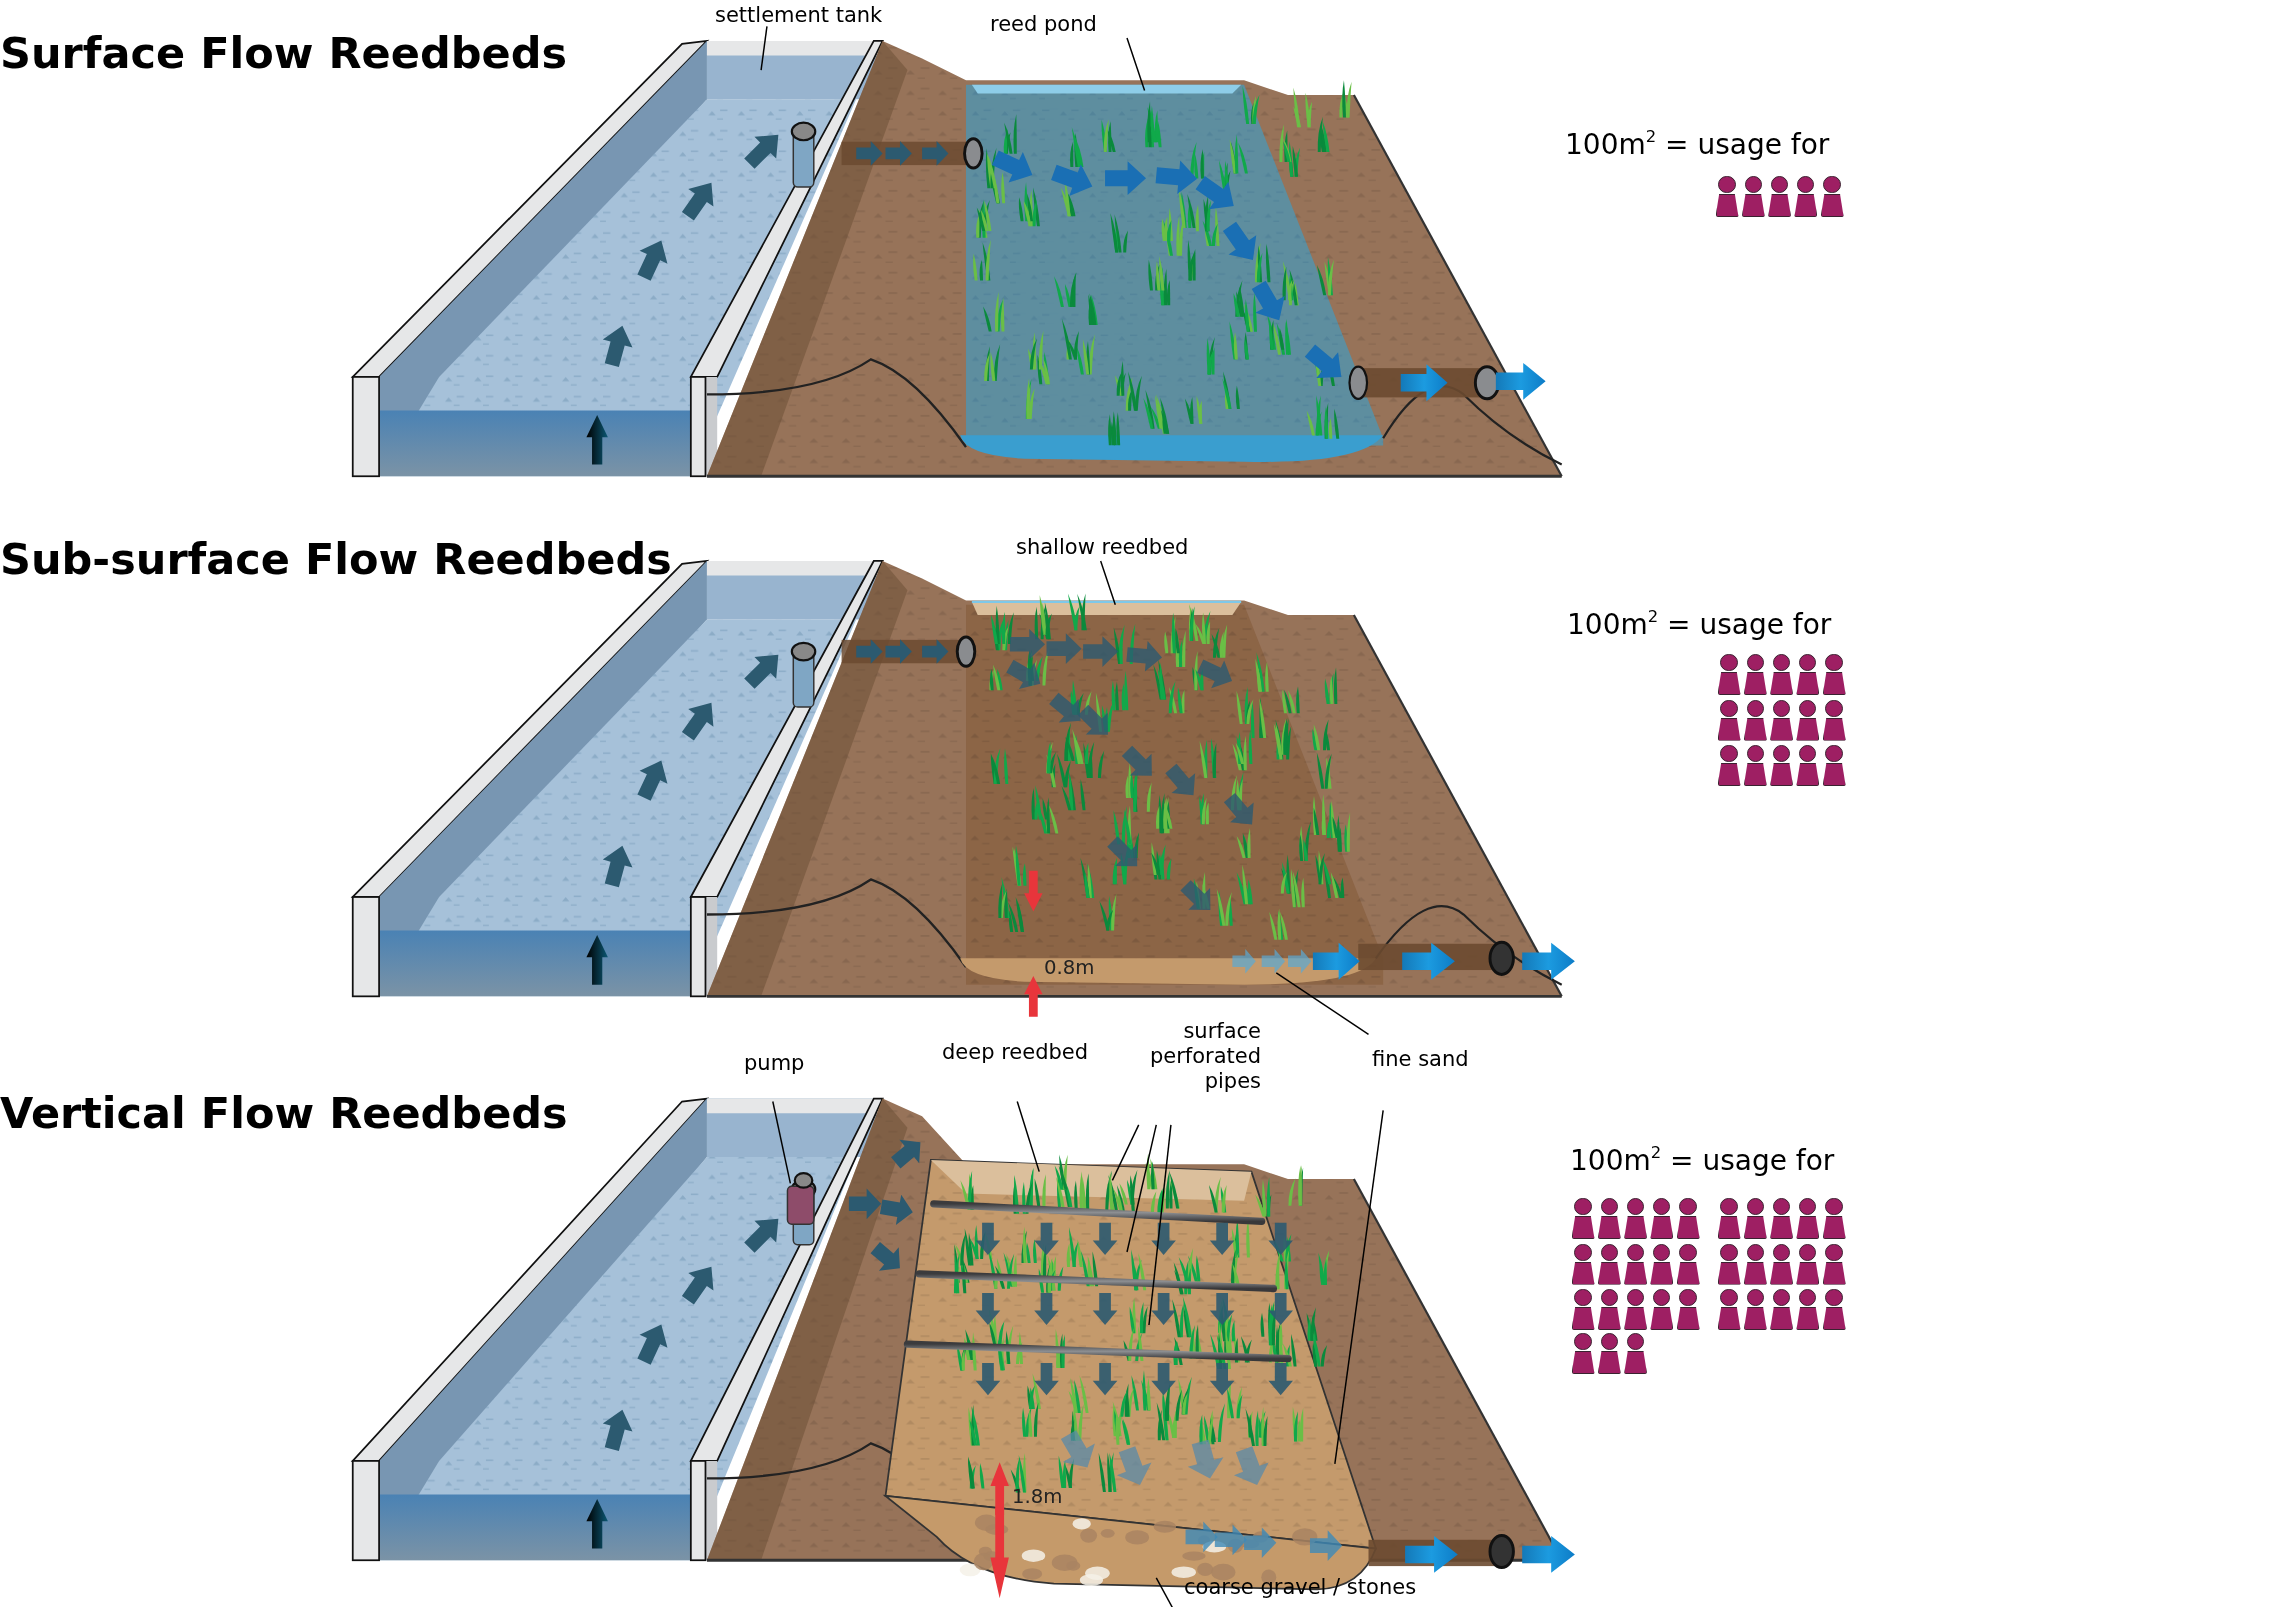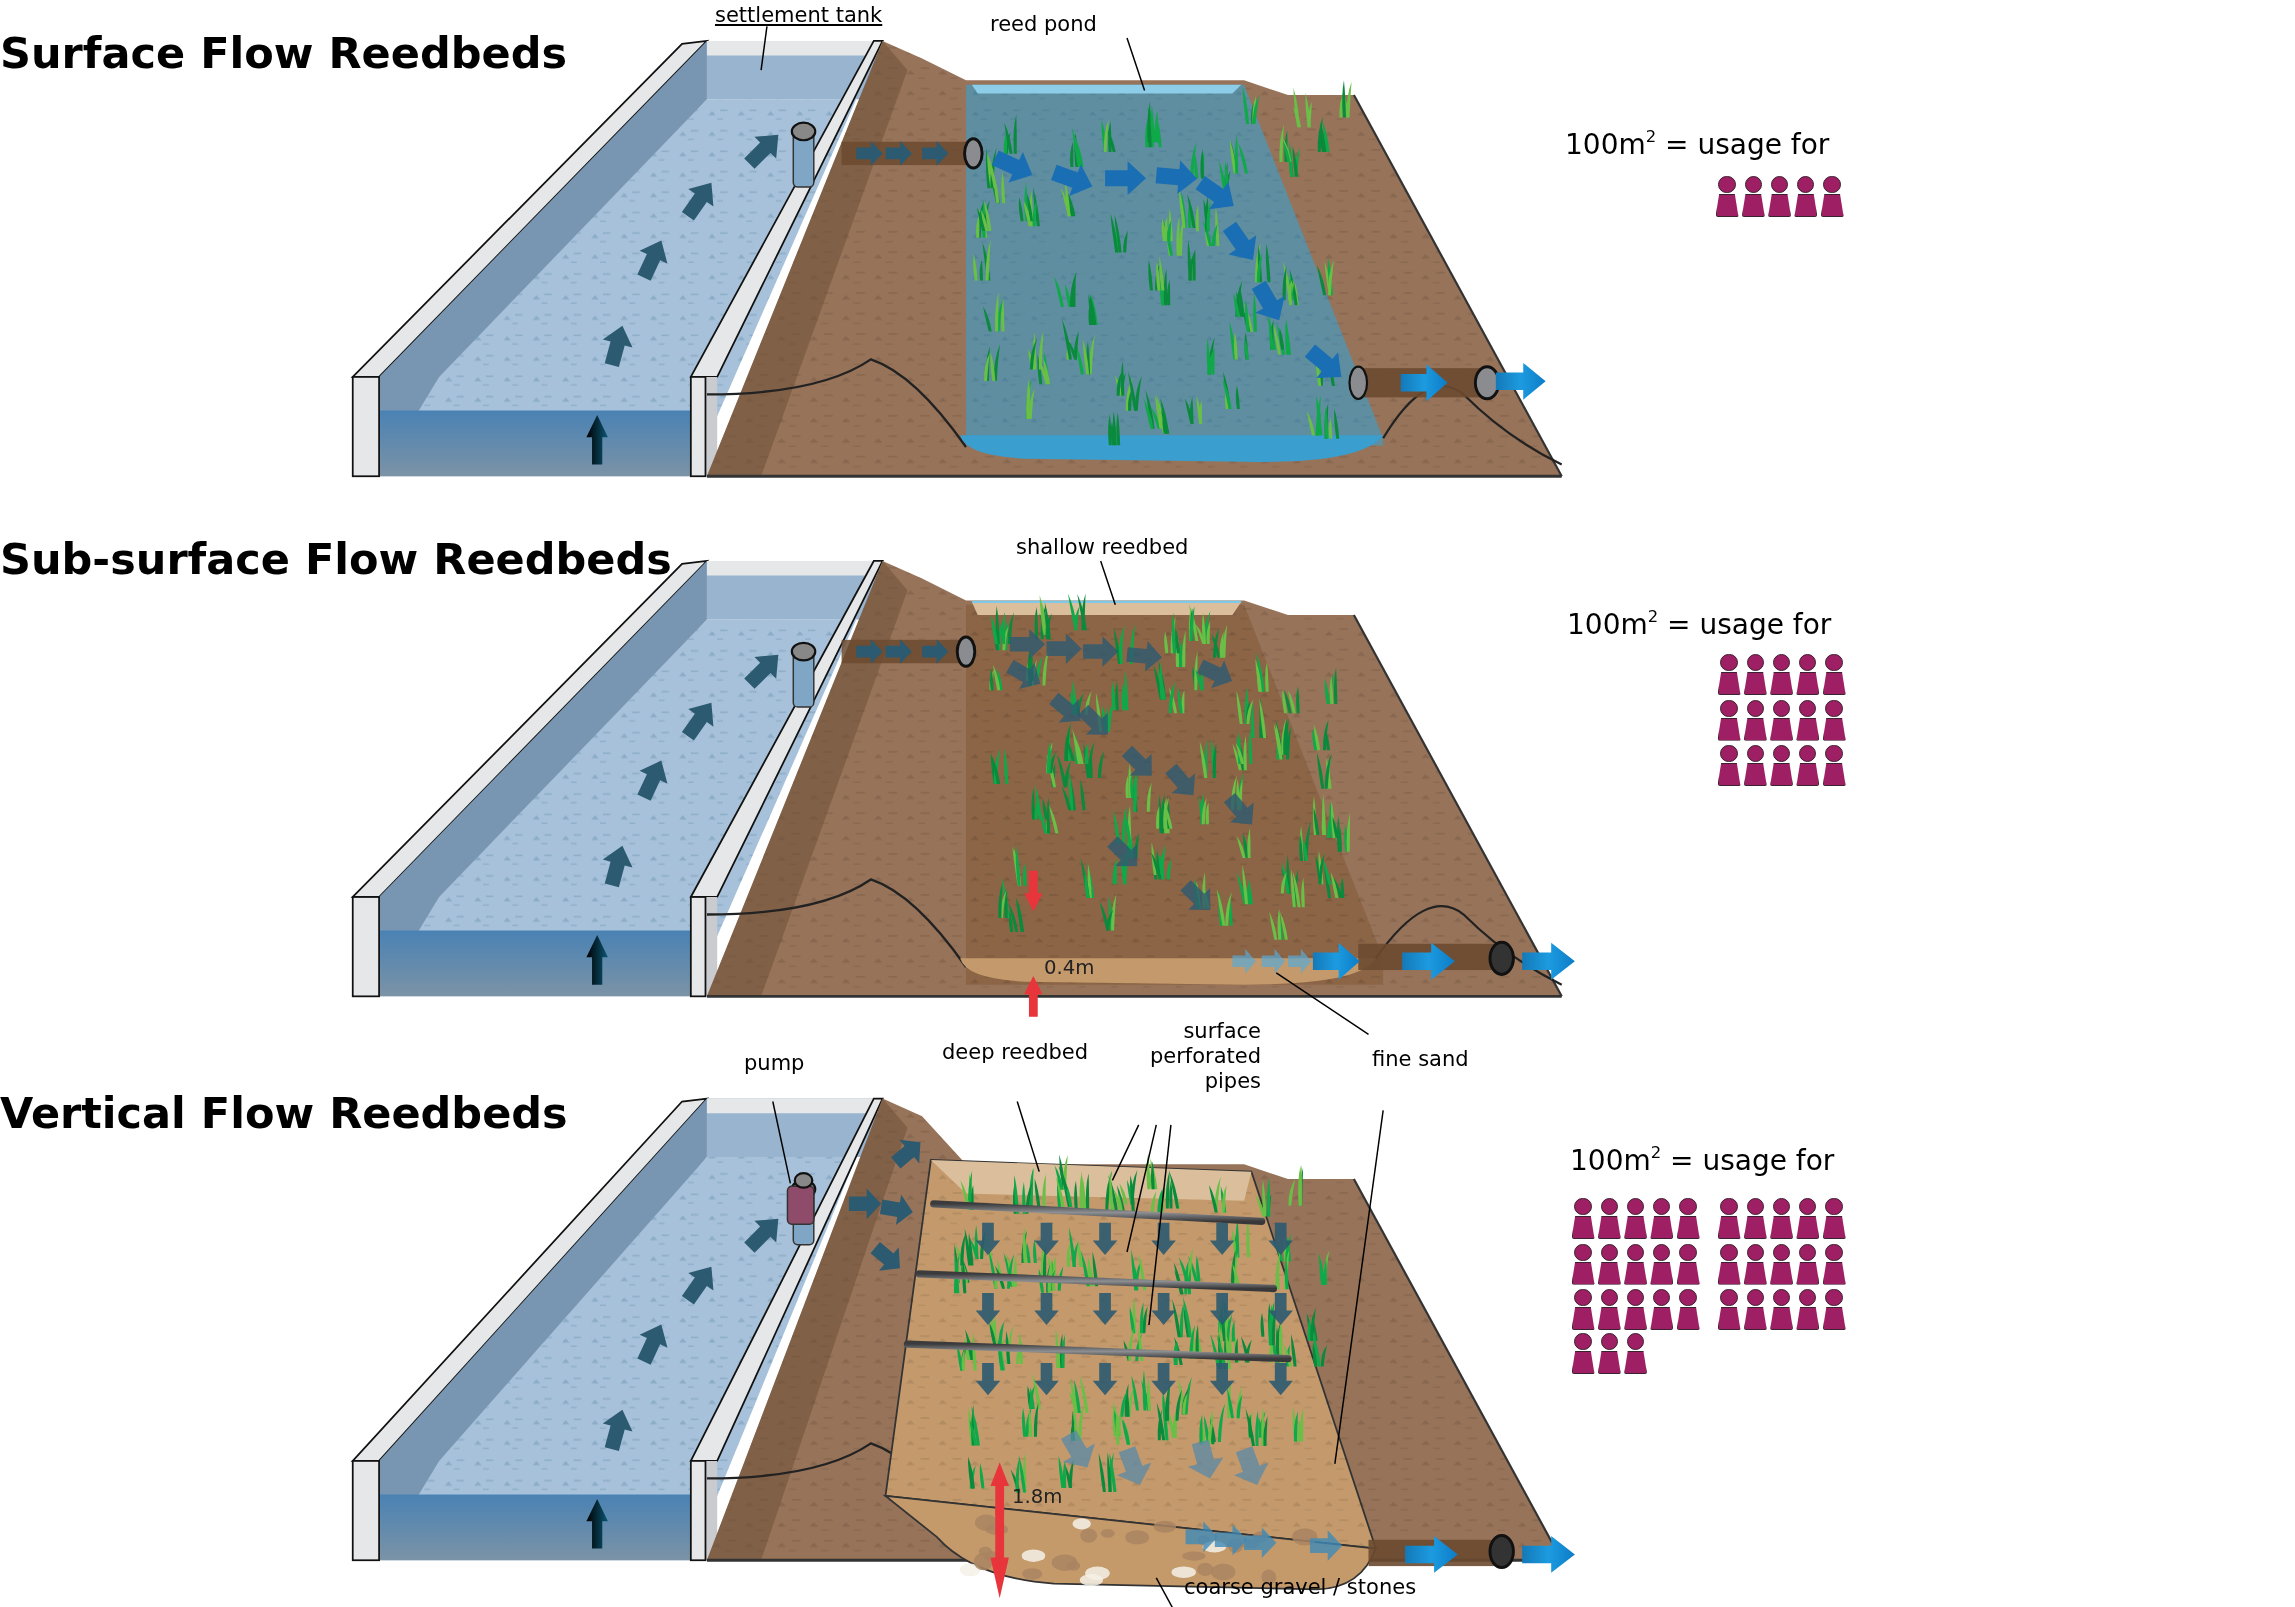--- a/index.html
+++ b/index.html
@@ -1137,26 +1137,26 @@
         <line x1="945" y1="18" x2="912" y2="260" stroke="#000" stroke-width="1"></line>
         <line x1="790" y1="338" x2="810" y2="375" stroke="#000" stroke-width="1"></line>
       </g>
     </g>
 </svg>
 
 <div class="section-title" style="top:32px;text-align:center;">Surface Flow Reedbeds</div>
 <div class="section-title" style="top:538px;">Sub-surface Flow Reedbeds</div>
 <div class="section-title" style="top:1092px;">Vertical Flow Reedbeds</div>
 
-<div class="callout" style="left:715px; top:3.3px;text-decoration:underline;">settlement tank</div>
+<div class="callout" style="left:715px; top:3.3px;">settlement tank</div>
 <div class="callout" style="left:990px; top:12px;">reed pond</div>
 
 <div class="callout" style="left:1016px; top:535px;">shallow reedbed</div>
 <div class="callout" style="left:1372px; top:1047px;">fine sand</div>
-<div class="dim-label" style="left:1044px; top:956px;">0.4m</div>
+<div class="dim-label" style="left:1044px; top:956px;">0.8m</div>
 
 <div class="callout" style="left:744px; top:1051px;">pump</div>
 <div class="callout" style="left:942px; top:1040px;">deep reedbed</div>
 <div class="callout center" style="left:1141px; top:1019px; width:120px;">
   <span style="white-space:pre-line;">surface
 perforated
 pipes</span>
 </div>
 <div class="callout" style="left:1184px; top:1575px;">coarse gravel / stones</div>
 <div class="dim-label" style="left:1012px; top:1485px;">1.8m</div>

